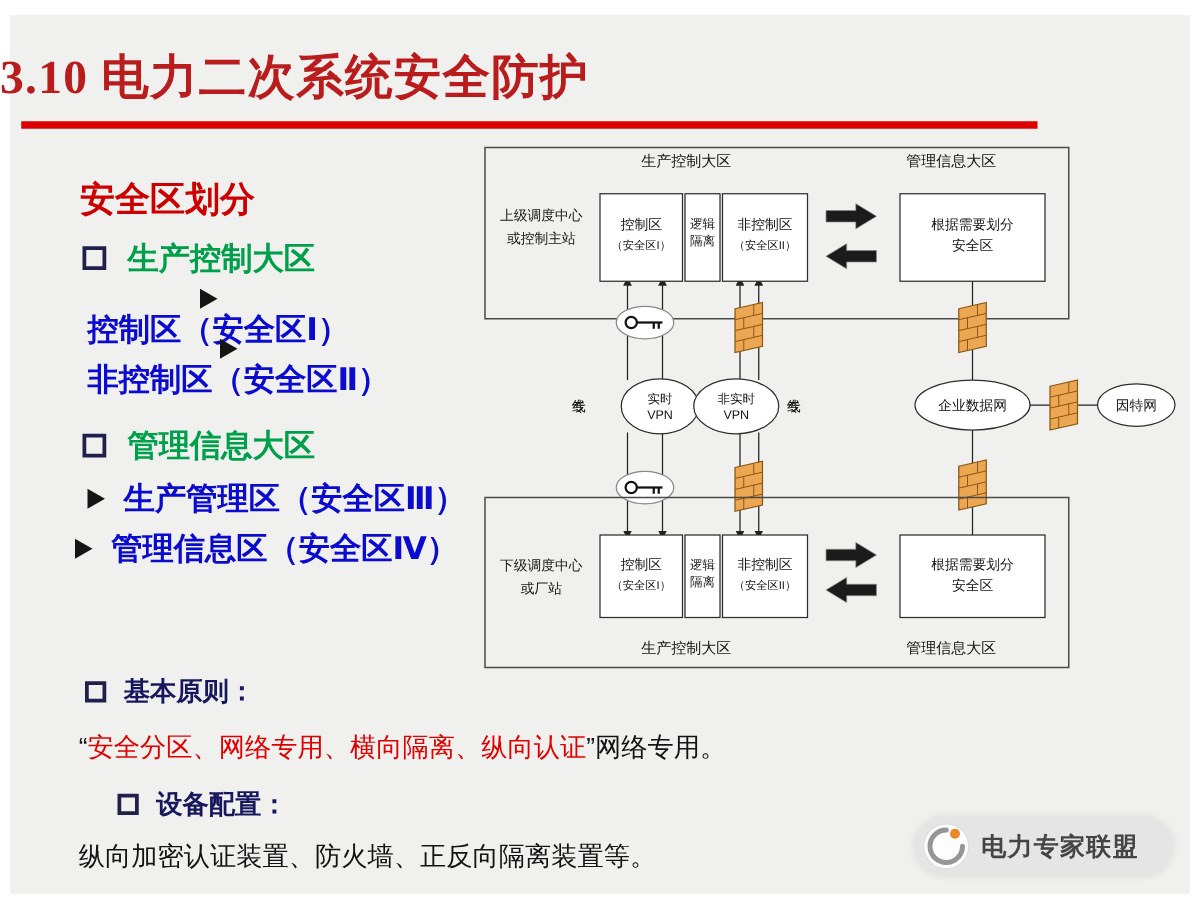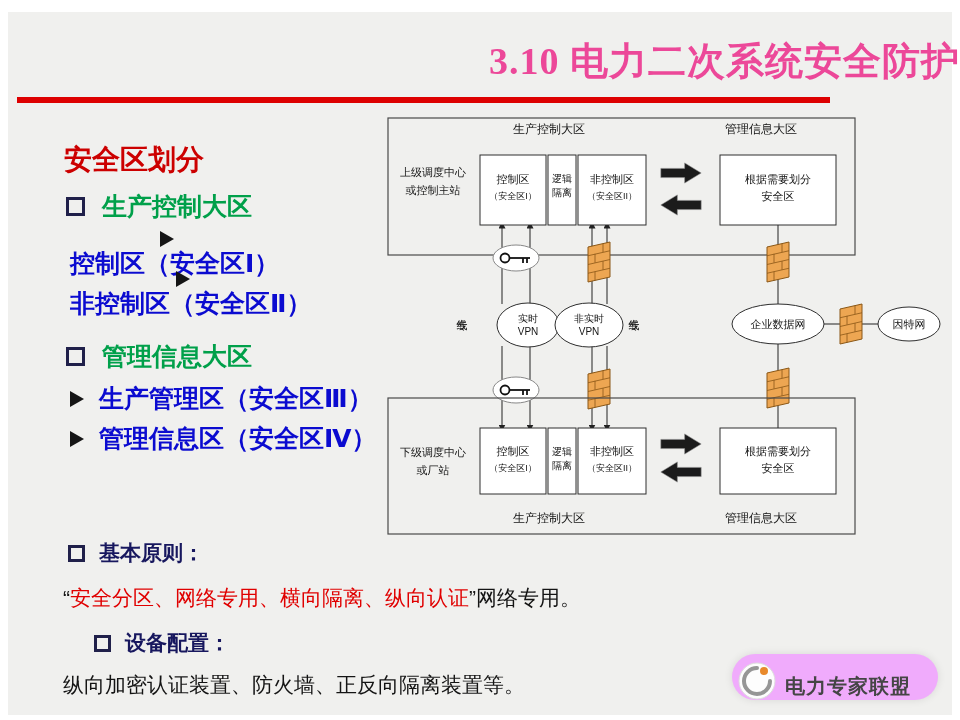--- a/index.html
+++ b/index.html
@@ -6,22 +6,22 @@
   body{
     width:960px;height:720px;position:relative;overflow:hidden;
     background:#ffffff;
     font-family:"Liberation Sans","DejaVu Sans",sans-serif;
   }
   .slide-bg{
     position:absolute;left:8px;top:12px;right:8px;bottom:5px;
     background:#f0f0ee;
   }
   .title{
-    position:absolute;top:36px;left:0;width:100%;text-align:right;
-    font-size:38px;font-weight:bold;color:#ec4899;letter-spacing:1px;
+    position:absolute;top:36px;left:0;width:100%;text-align:left;
+    font-size:38px;font-weight:bold;color:#b91c1c;letter-spacing:1px;
     font-family:"Liberation Serif","DejaVu Serif",serif;
   }
   .rule{
     position:absolute;left:17px;top:97px;width:813px;height:6px;background:#dd0000;
   }
   .sec-heading{
     position:absolute;left:64px;top:141px;
     font-size:28px;font-weight:bold;color:#cc0000;
   }
   .row{position:absolute;display:flex;align-items:center;}
@@ -52,21 +52,21 @@
   .fs11{font-size:11px;}
   .fs12{font-size:12px;}
   .vtext{writing-mode:vertical-rl;text-orientation:upright;}
   .obox{fill:none;stroke:#4a4a4a;stroke-width:1.2;}
   .ibox{fill:#ffffff;stroke:#2e2e2e;stroke-width:1;}
   .net{fill:#ffffff;stroke:#2e2e2e;stroke-width:1;}
   .cline{stroke:#222222;stroke-width:1;}
 
   .badge{
     position:absolute;left:732px;top:654px;width:206px;height:46px;
-    background:#f0abfc;border-radius:24px;display:flex;align-items:flex-end;
+    background:#e5e5e5;border-radius:24px;display:flex;align-items:center;
     padding-left:6px;box-sizing:border-box;box-shadow:0 0 8px rgba(0,0,0,0.10);
   }
   .badge-label{
     margin-left:9px;font-size:20px;font-weight:bold;color:#454545;letter-spacing:1px;
   }
 </style>
 </head>
 <body>
 
 <div class="slide-bg"></div>
@@ -90,21 +90,21 @@
 </div>
 
 <div class="row" style="left:66px;top:340px;">
   <span class="sq"></span>
   <span class="green-h">管理信息大区</span>
 </div>
 <div class="row" style="left:70px;top:382px;">
   <span class="tri"></span>
   <span class="blue-i">生产管理区（安全区Ⅲ）</span>
 </div>
-<div class="row" style="left:70px;top:422px;">
+<div class="row" style="left:60px;top:422px;">
   <span class="tri"></span>
   <span class="blue-i">管理信息区（安全区Ⅳ）</span>
 </div>
 
 <div class="row" style="left:68px;top:539px;">
   <span class="sq small"></span>
   <span class="navy-h">基本原则：</span>
 </div>
 <div class="body-line" style="top:584px;">
   <span class="q-black">“</span><span class="q-red">安全分区、网络专用、横向隔离、纵向认证</span><span class="q-black">”</span><span class="q-black">网络专用。</span>

